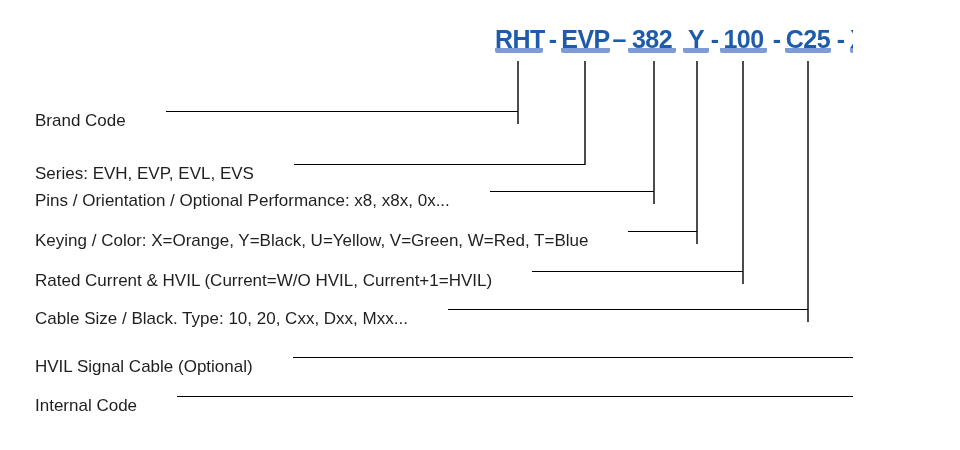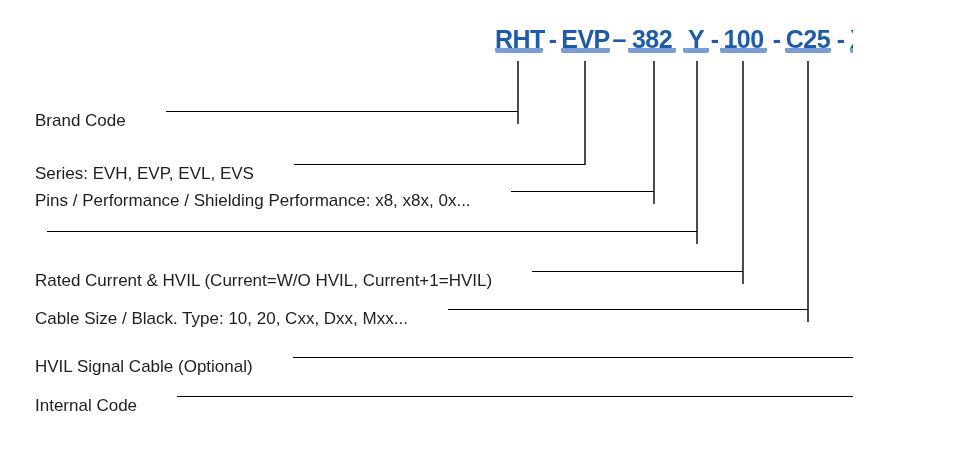--- a/index.html
+++ b/index.html
@@ -110,24 +110,25 @@
 
   <div class="row" style="top:111px;width:483px">
     <span class="lbl">Brand Code</span>
     <span class="lead"></span>
   </div>
   <div class="row" style="top:164px;width:550px">
     <span class="lbl">Series: EVH, EVP, EVL, EVS</span>
     <span class="lead"></span>
   </div>
   <div class="row" style="top:191px;width:619px">
-    <span class="lbl">Pins / Performance / Shielding Performance: x8, x8x, 0x...</span>
+    <span class="lbl">Pins / Orientation / Optional Performance: x8, x8x, 0x...</span>
     <span class="lead"></span>
   </div>
   <div class="row" style="top:231px;width:662px">
+    <span class="lbl">Keying / Color: X=Orange, Y=Black, U=Yellow, V=Green, W=Red, T=Blue</span>
     <span class="lead"></span>
   </div>
   <div class="row" style="top:271px;width:708px">
     <span class="lbl">Rated Current &amp; HVIL (Current=W/O HVIL, Current+1=HVIL)</span>
     <span class="lead"></span>
   </div>
   <div class="row" style="top:309px;width:773px">
     <span class="lbl">Cable Size / Black. Type: 10, 20, Cxx, Dxx, Mxx...</span>
     <span class="lead"></span>
   </div>

